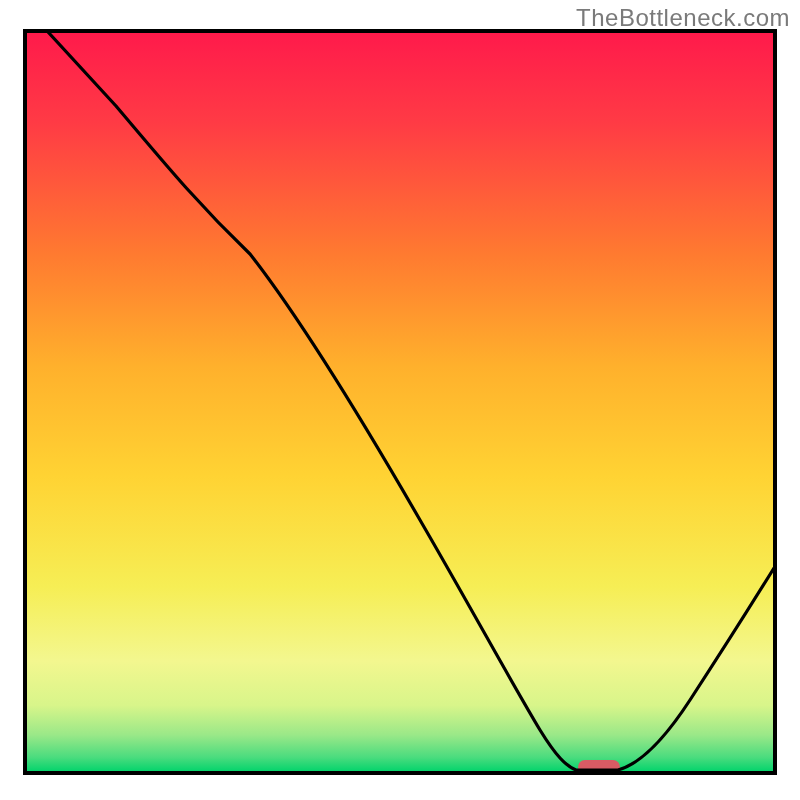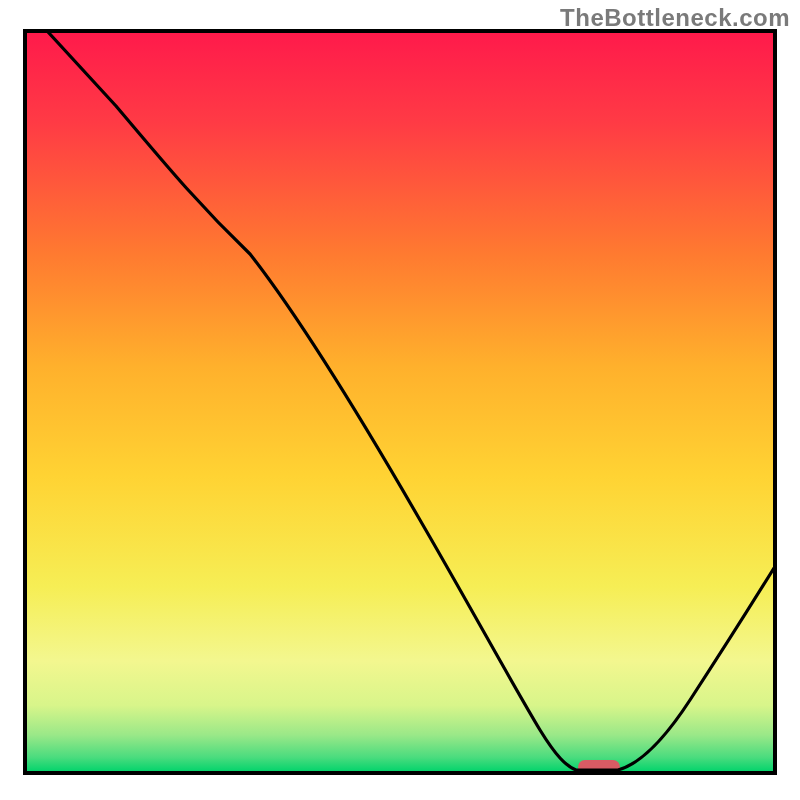--- a/index.html
+++ b/index.html
@@ -13,21 +13,21 @@
   .wrap {
     position: relative;
     width: 800px;
     height: 800px;
   }
   .watermark {
     position: absolute;
     top: 4px;
     right: 10px;
     font-size: 24px;
-    font-weight: 700;
+    font-weight: 400;
     color: #7a7a7a;
     letter-spacing: 0.5px;
     user-select: none;
   }
   svg {
     display: block;
   }
 </style>
 </head>
 <body>

